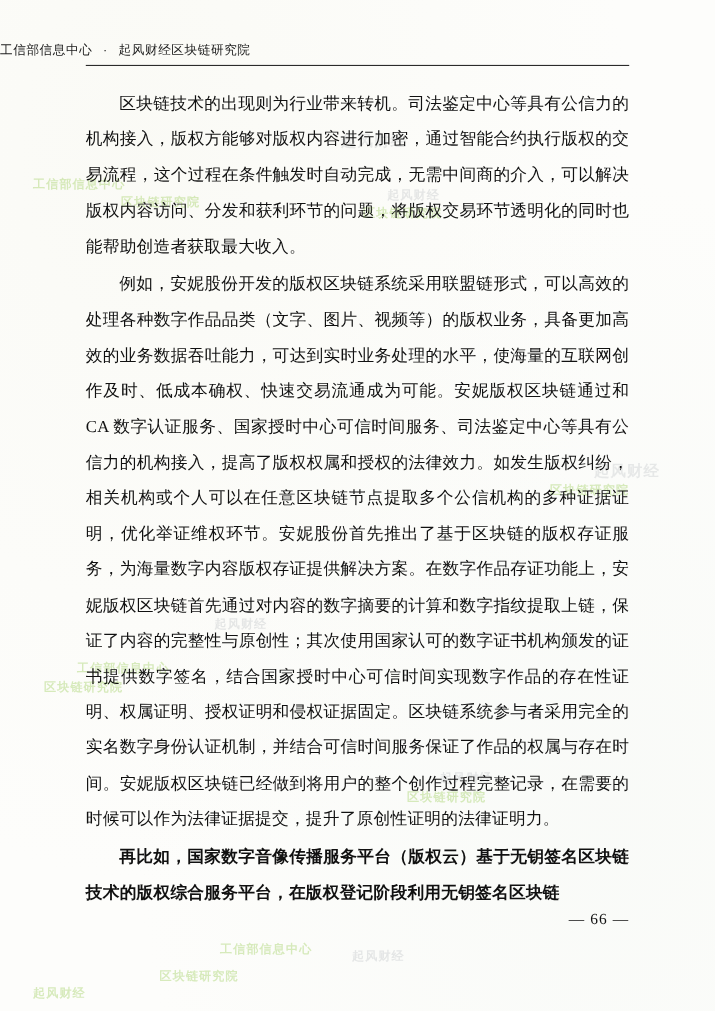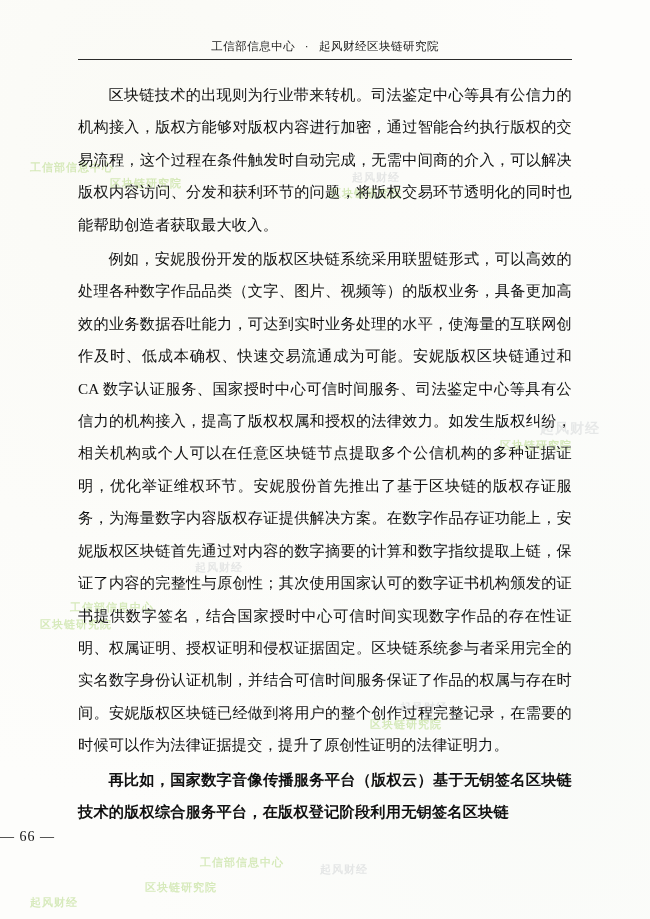--- a/index.html
+++ b/index.html
@@ -52,21 +52,20 @@
   .wm.green { color: #8cc63f; }
   .wm.gray  { color: #b8bcc0; }
   .wm.small { font-size: 11px; opacity: 0.33; }
   .wm.mid   { font-size: 14px; }
 
   
   .header {
     position: relative;
     z-index: 3;
     padding-top: 36px;
-    text-align: center;
   }
   .header-inner {
     display: inline-block;
     font-family: "Liberation Sans", "DejaVu Sans", sans-serif;
     font-size: 11.5px;
     color: #1a1a1a;
     letter-spacing: 0.5px;
     white-space: nowrap;
   }
   .header-sep {
@@ -104,21 +103,21 @@
     font-weight: bold;
   }
 
   
   .footer {
     position: absolute;
     z-index: 3;
     left: 0;
     right: 0;
     bottom: 74px;
-    text-align: left;
+    text-align: right;
     padding-right: 78px;
     font-family: "Liberation Serif", "DejaVu Serif", serif;
     font-size: 14px;
     color: #111111;
     letter-spacing: 1px;
   }
 </style>
 </head>
 <body>
 

